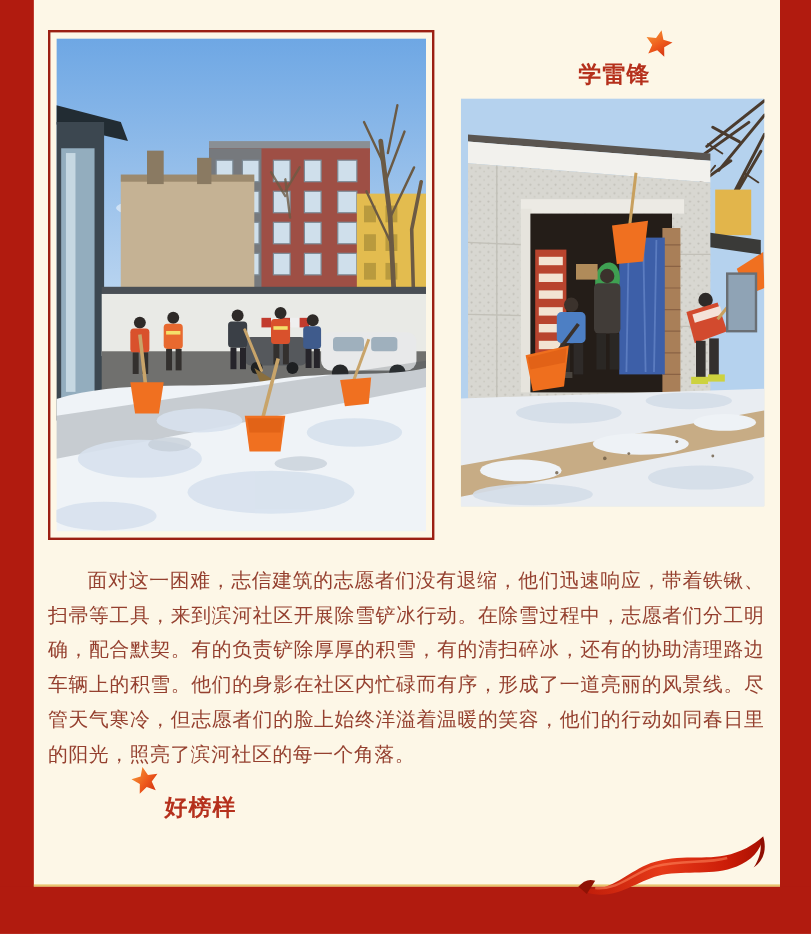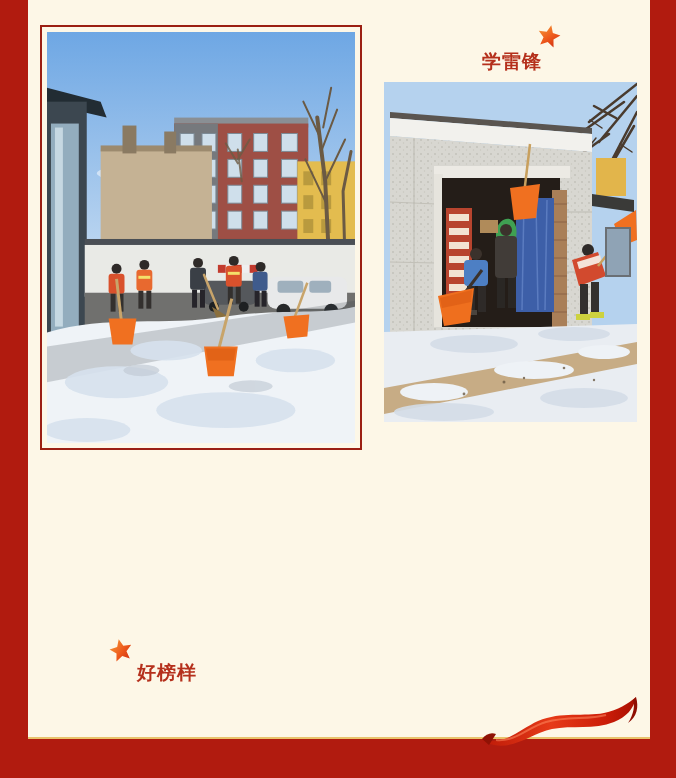--- a/index.html
+++ b/index.html
@@ -362,20 +362,21 @@
       <g fill="#6b5a44" opacity="0.8">
           <circle cx="120" cy="300" r="1.5"></circle>
           <circle cx="140" cy="296" r="1.2"></circle>
           <circle cx="80" cy="312" r="1.4"></circle>
           <circle cx="180" cy="286" r="1.3"></circle>
           <circle cx="210" cy="298" r="1.2"></circle>
         </g>
     </svg>
   </div>
 
+  <p class="article-paragraph">面对这一困难，志信建筑的志愿者们没有退缩，他们迅速响应，带着铁锹、扫帚等工具，来到滨河社区开展除雪铲冰行动。在除雪过程中，志愿者们分工明确，配合默契。有的负责铲除厚厚的积雪，有的清扫碎冰，还有的协助清理路边车辆上的积雪。他们的身影在社区内忙碌而有序，形成了一道亮丽的风景线。尽管天气寒冷，但志愿者们的脸上始终洋溢着温暖的笑容，他们的行动如同春日里的阳光，照亮了滨河社区的每一个角落。</p>
 
   <div class="section-star star-bottom">
     <svg viewBox="0 0 24 24">
       <defs>
           <linearGradient id="st2" x1="0" y1="0" x2="1" y2="1">
         <stop offset="0" stop-color="#f6a23b"></stop>
             <stop offset="0.55" stop-color="#ee5a1c"></stop>
             <stop offset="1" stop-color="#cc2a10"></stop>
       </linearGradient>
         </defs>

